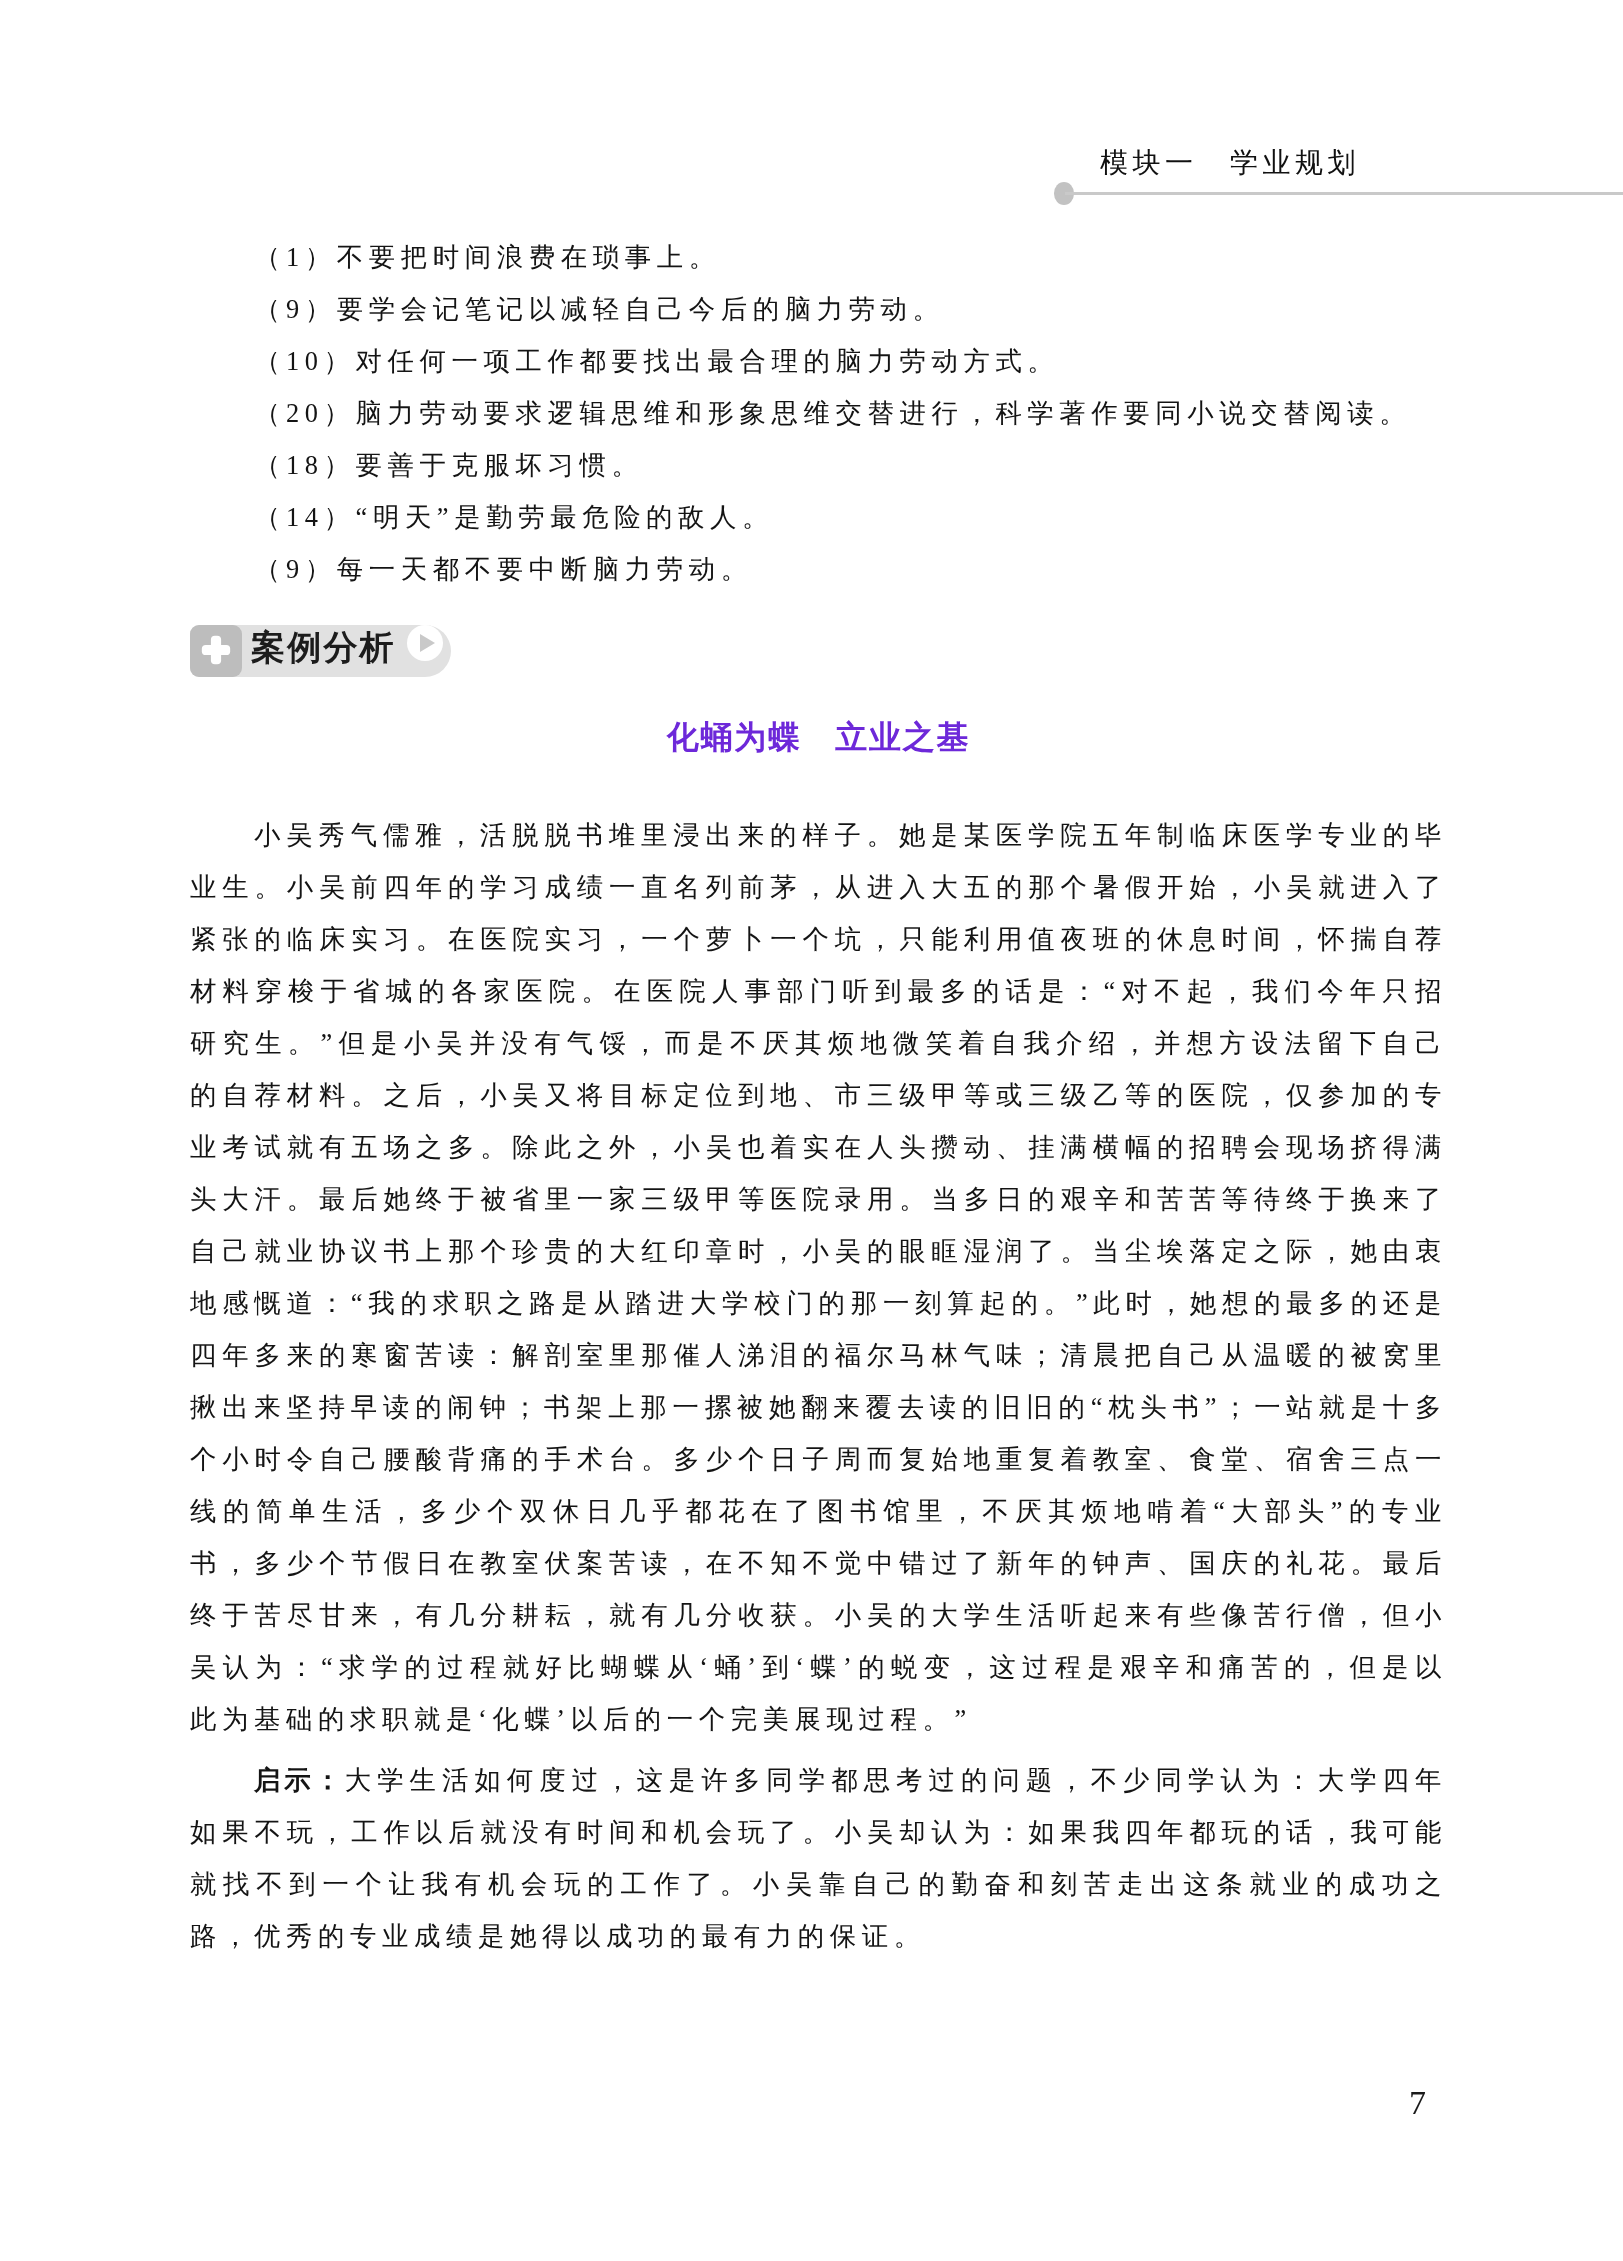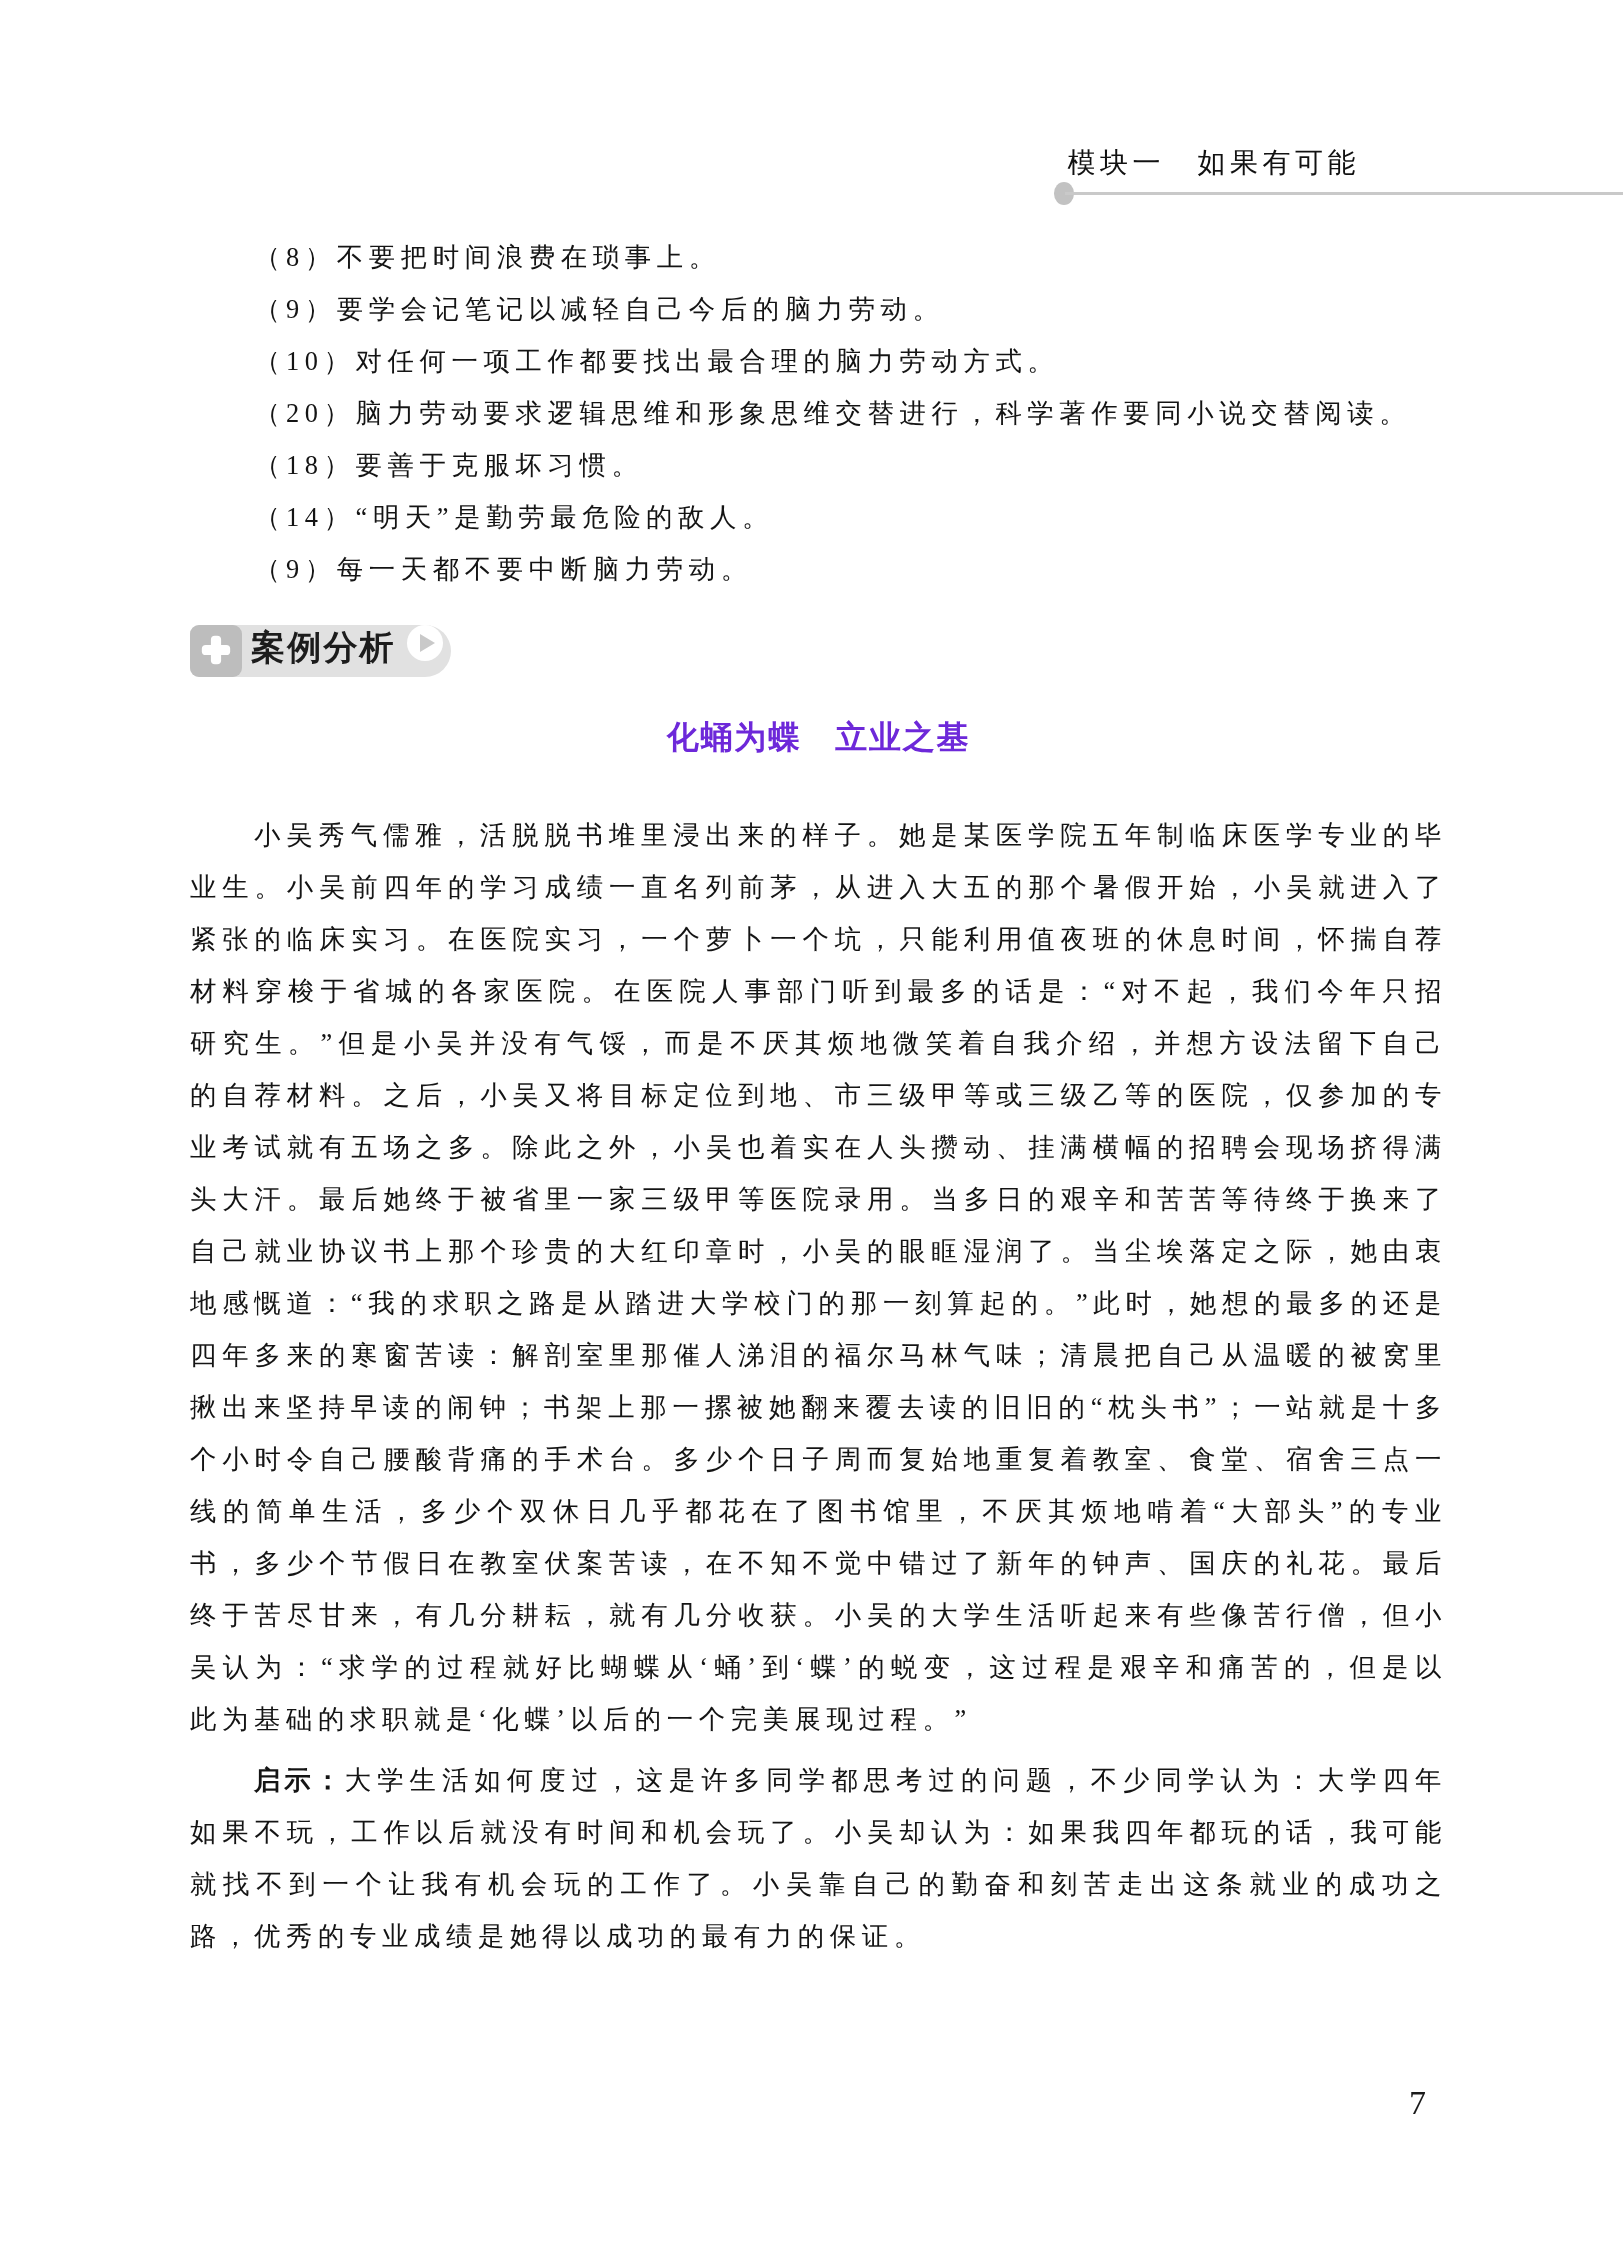--- a/index.html
+++ b/index.html
@@ -118,28 +118,28 @@
     top: 2084px; right: 198px;
     font-size: 34px;
     color: #1a1a1a;
   }
 </style>
 </head>
 <body>
 
 <div class="page">
 
-  <div class="header-title">模块一　如果有可能</div>
+  <div class="header-title">模块一　学业规划</div>
   <div class="header-dot"></div>
   <div class="header-rule"></div>
 
   <div class="content">
 
     
-    <p>（8）不要把时间浪费在琐事上。</p>
+    <p>（1）不要把时间浪费在琐事上。</p>
     <p>（9）要学会记笔记以减轻自己今后的脑力劳动。</p>
     <p>（10）对任何一项工作都要找出最合理的脑力劳动方式。</p>
     <p>（20）脑力劳动要求逻辑思维和形象思维交替进行，科学著作要同小说交替阅读。</p>
     <p>（18）要善于克服坏习惯。</p>
     <p>（14）“明天”是勤劳最危险的敌人。</p>
     <p>（9）每一天都不要中断脑力劳动。</p>
 
     
     <div class="badge">
       <div class="badge-square">

